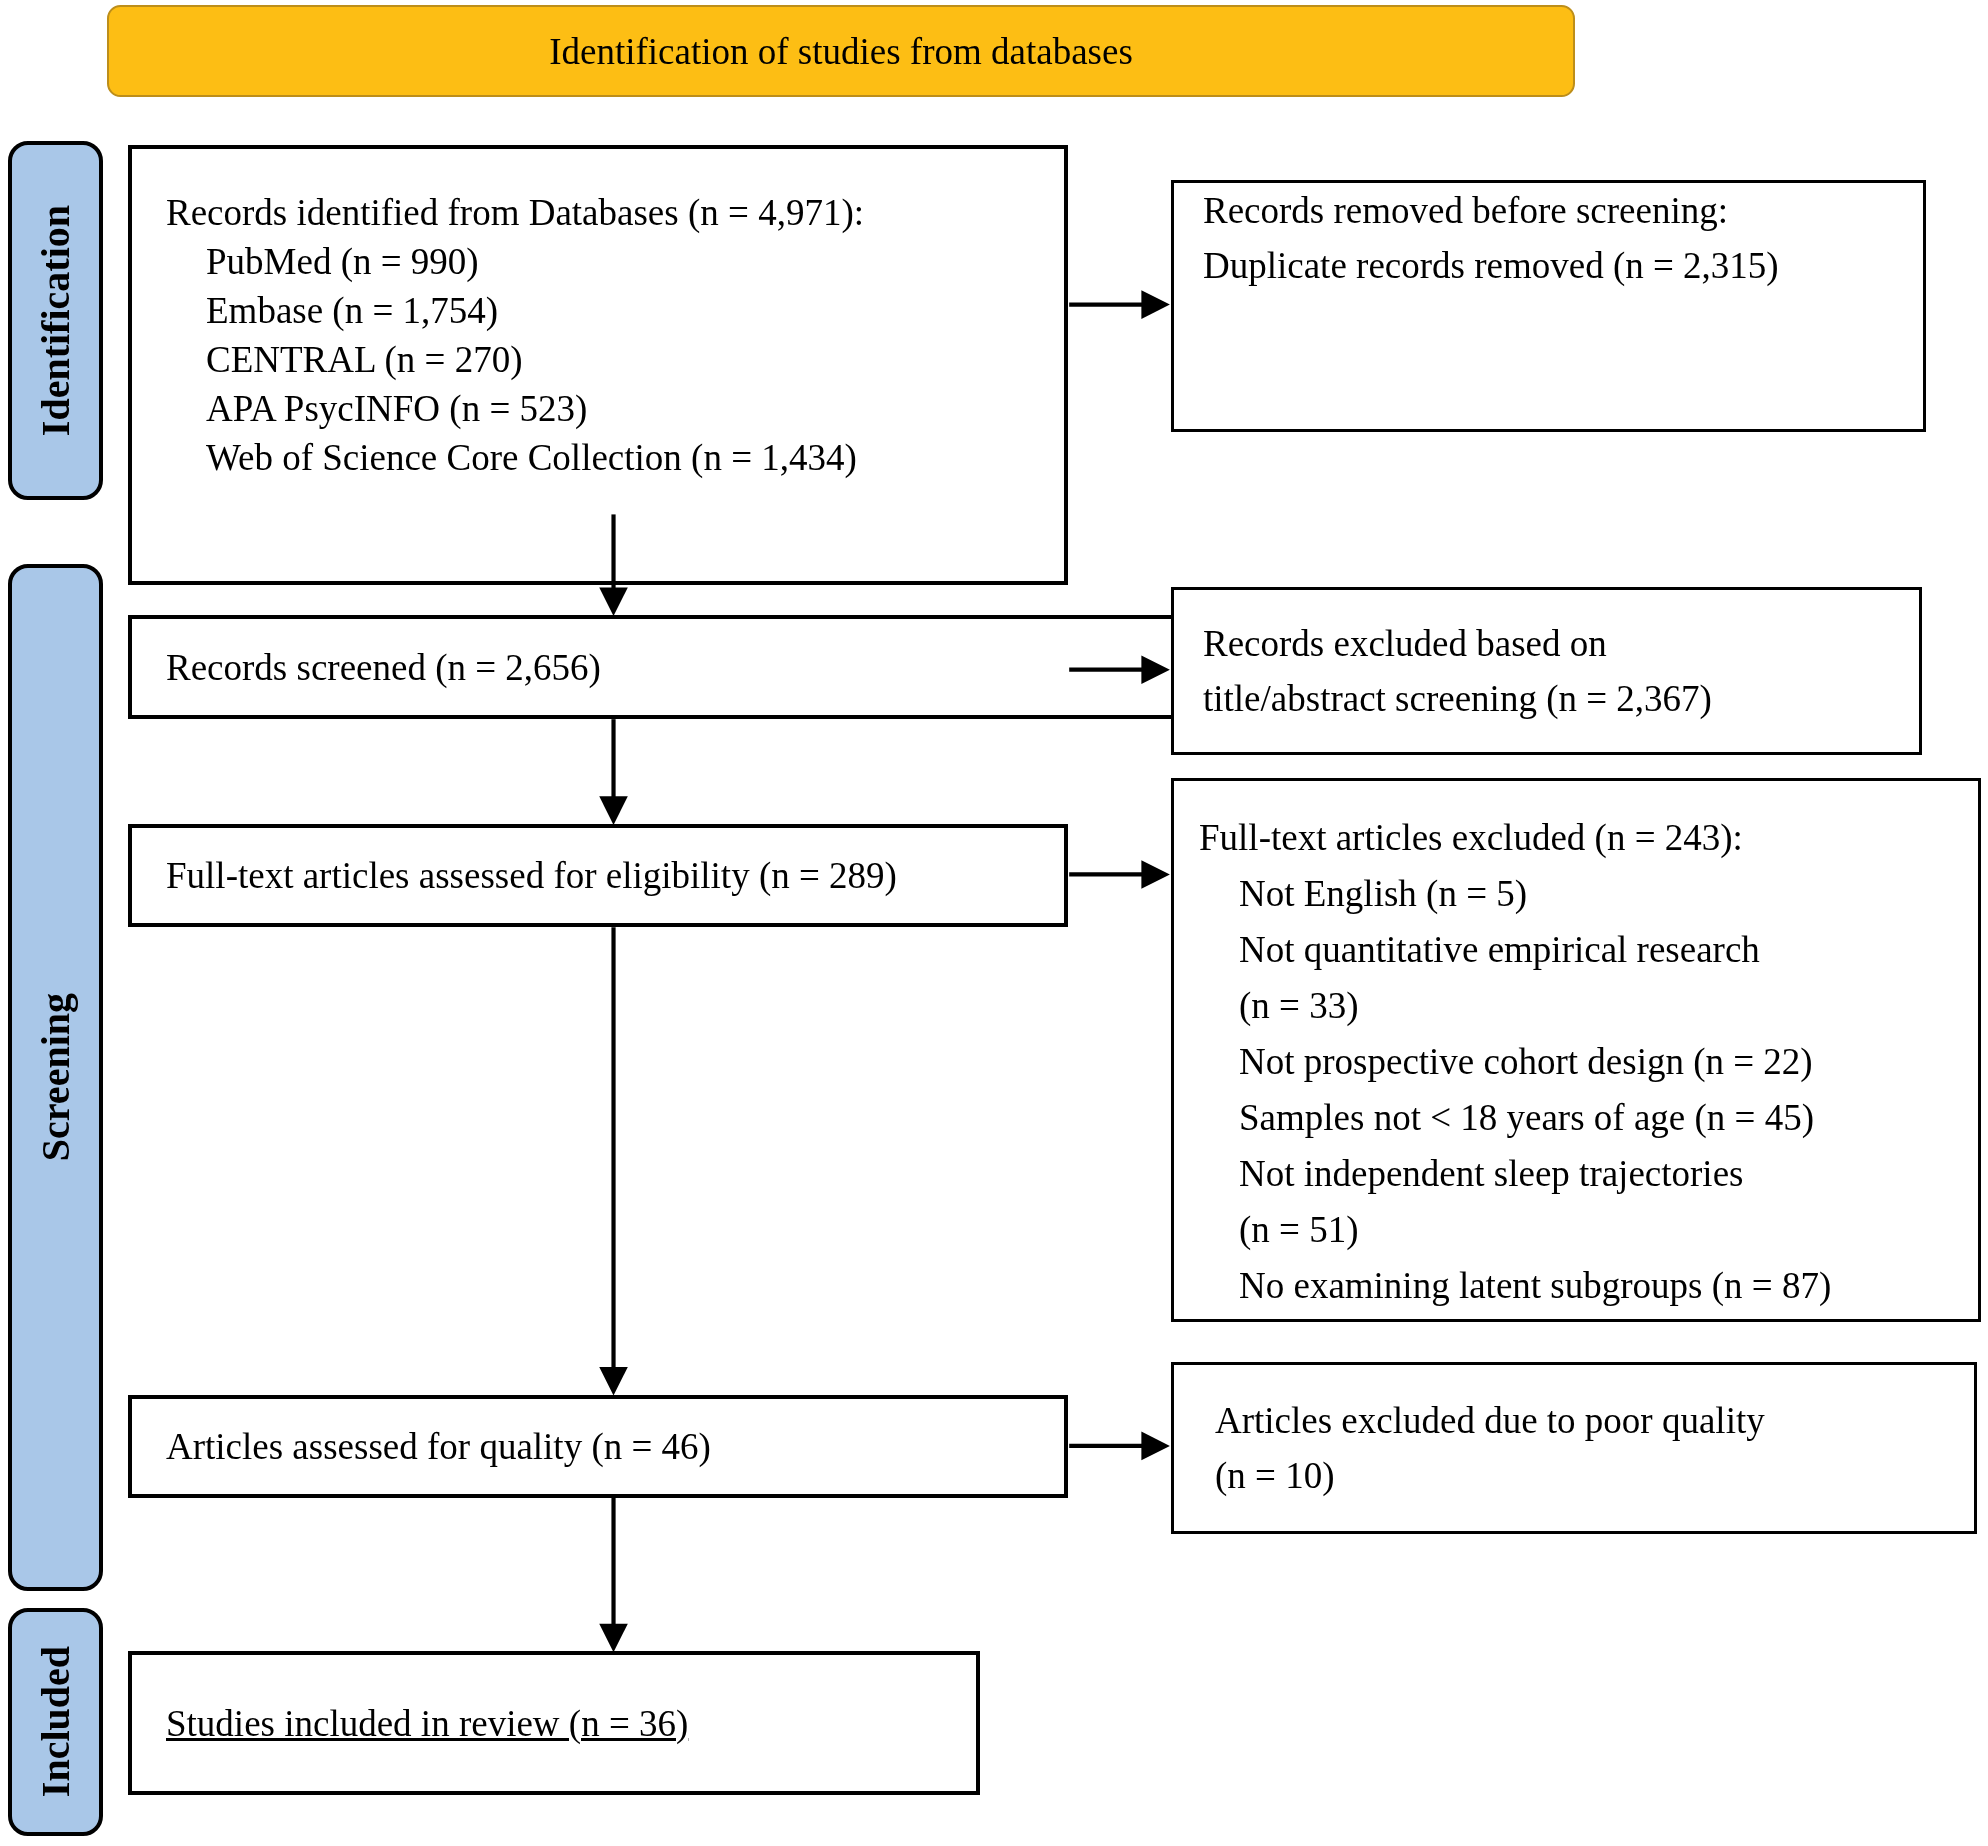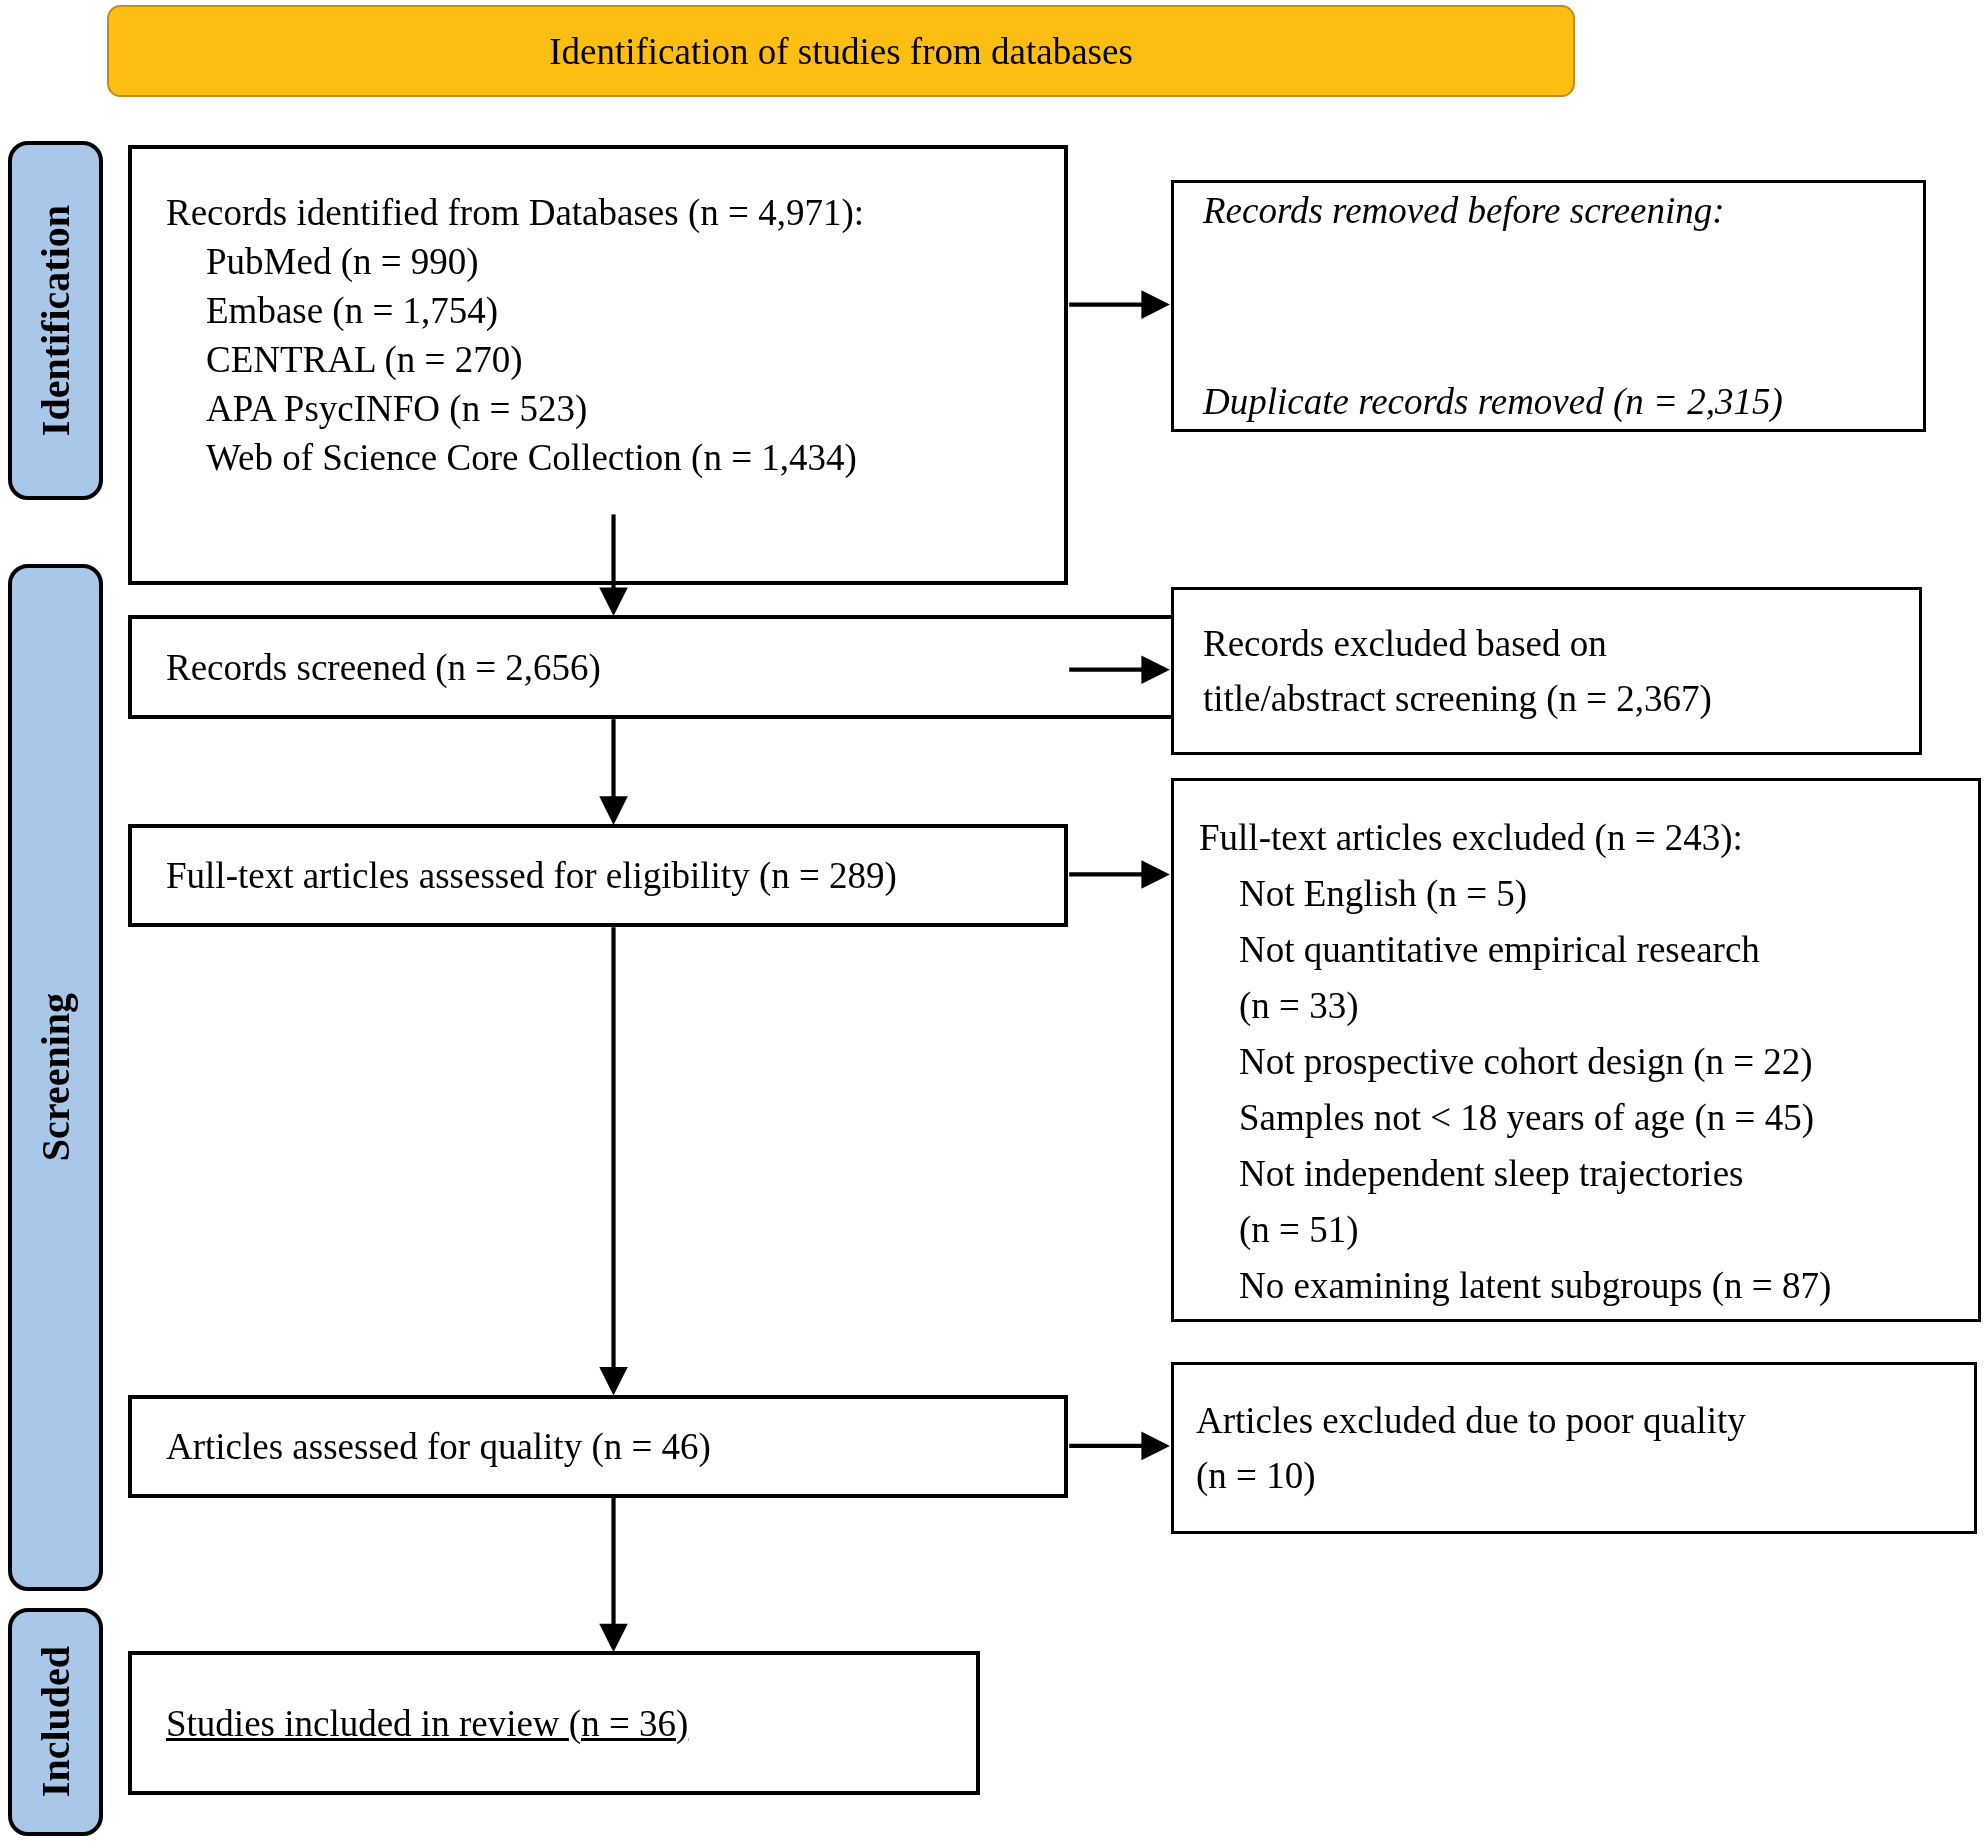--- a/index.html
+++ b/index.html
@@ -44,24 +44,24 @@
   .rbox{border-width:3.4px;}
   .box .nowrap{white-space:nowrap;}
   .indent{margin-left:40px;}
   
   .b-identified{left:128px;top:145px;width:940px;height:440px;padding:39px 17px 0 34px;line-height:49px;}
   .b-screened{left:128px;top:615px;width:1104px;height:104px;display:flex;align-items:center;padding-left:34px;}
   .b-fulltext{left:128px;top:824px;width:940px;height:103px;display:flex;align-items:center;padding-left:34px;}
   .b-quality{left:128px;top:1395px;width:940px;height:103px;display:flex;align-items:center;padding-left:34px;}
   .b-included{left:128px;top:1651px;width:852px;height:144px;display:flex;align-items:center;padding-left:34px;text-decoration:underline;}
   
-  .b-removed{left:1171px;top:180px;width:755px;height:252px;display:flex;flex-direction:column;justify-content:space-between;padding-left:29px;line-height:55px;font-style:italic;}
+  .b-removed{left:1171px;top:180px;width:755px;height:252px;display:flex;flex-direction:column;justify-content:flex-start;padding-left:29px;line-height:55px;}
   .b-excl-screen{left:1171px;top:587px;width:751px;height:168px;display:flex;flex-direction:column;justify-content:center;padding-left:29px;line-height:55px;}
   .b-excl-fulltext{left:1171px;top:778px;width:810px;height:544px;padding:28.5px 8.4px 0 25px;line-height:56px;}
-  .b-excl-quality{left:1171px;top:1362px;width:806px;height:172px;display:flex;flex-direction:column;justify-content:center;padding-left:22px;line-height:55px;}
+  .b-excl-quality{left:1171px;top:1362px;width:806px;height:172px;display:flex;flex-direction:column;justify-content:center;padding-left:41px;line-height:55px;}
   
   .arrows{position:absolute;left:0;top:0;width:1989px;height:1847px;pointer-events:none;}
 </style>
 </head>
 <body>
 
 <div class="canvas">
 
   <div class="banner">
     <span class="t">Identification of studies from databases</span>

